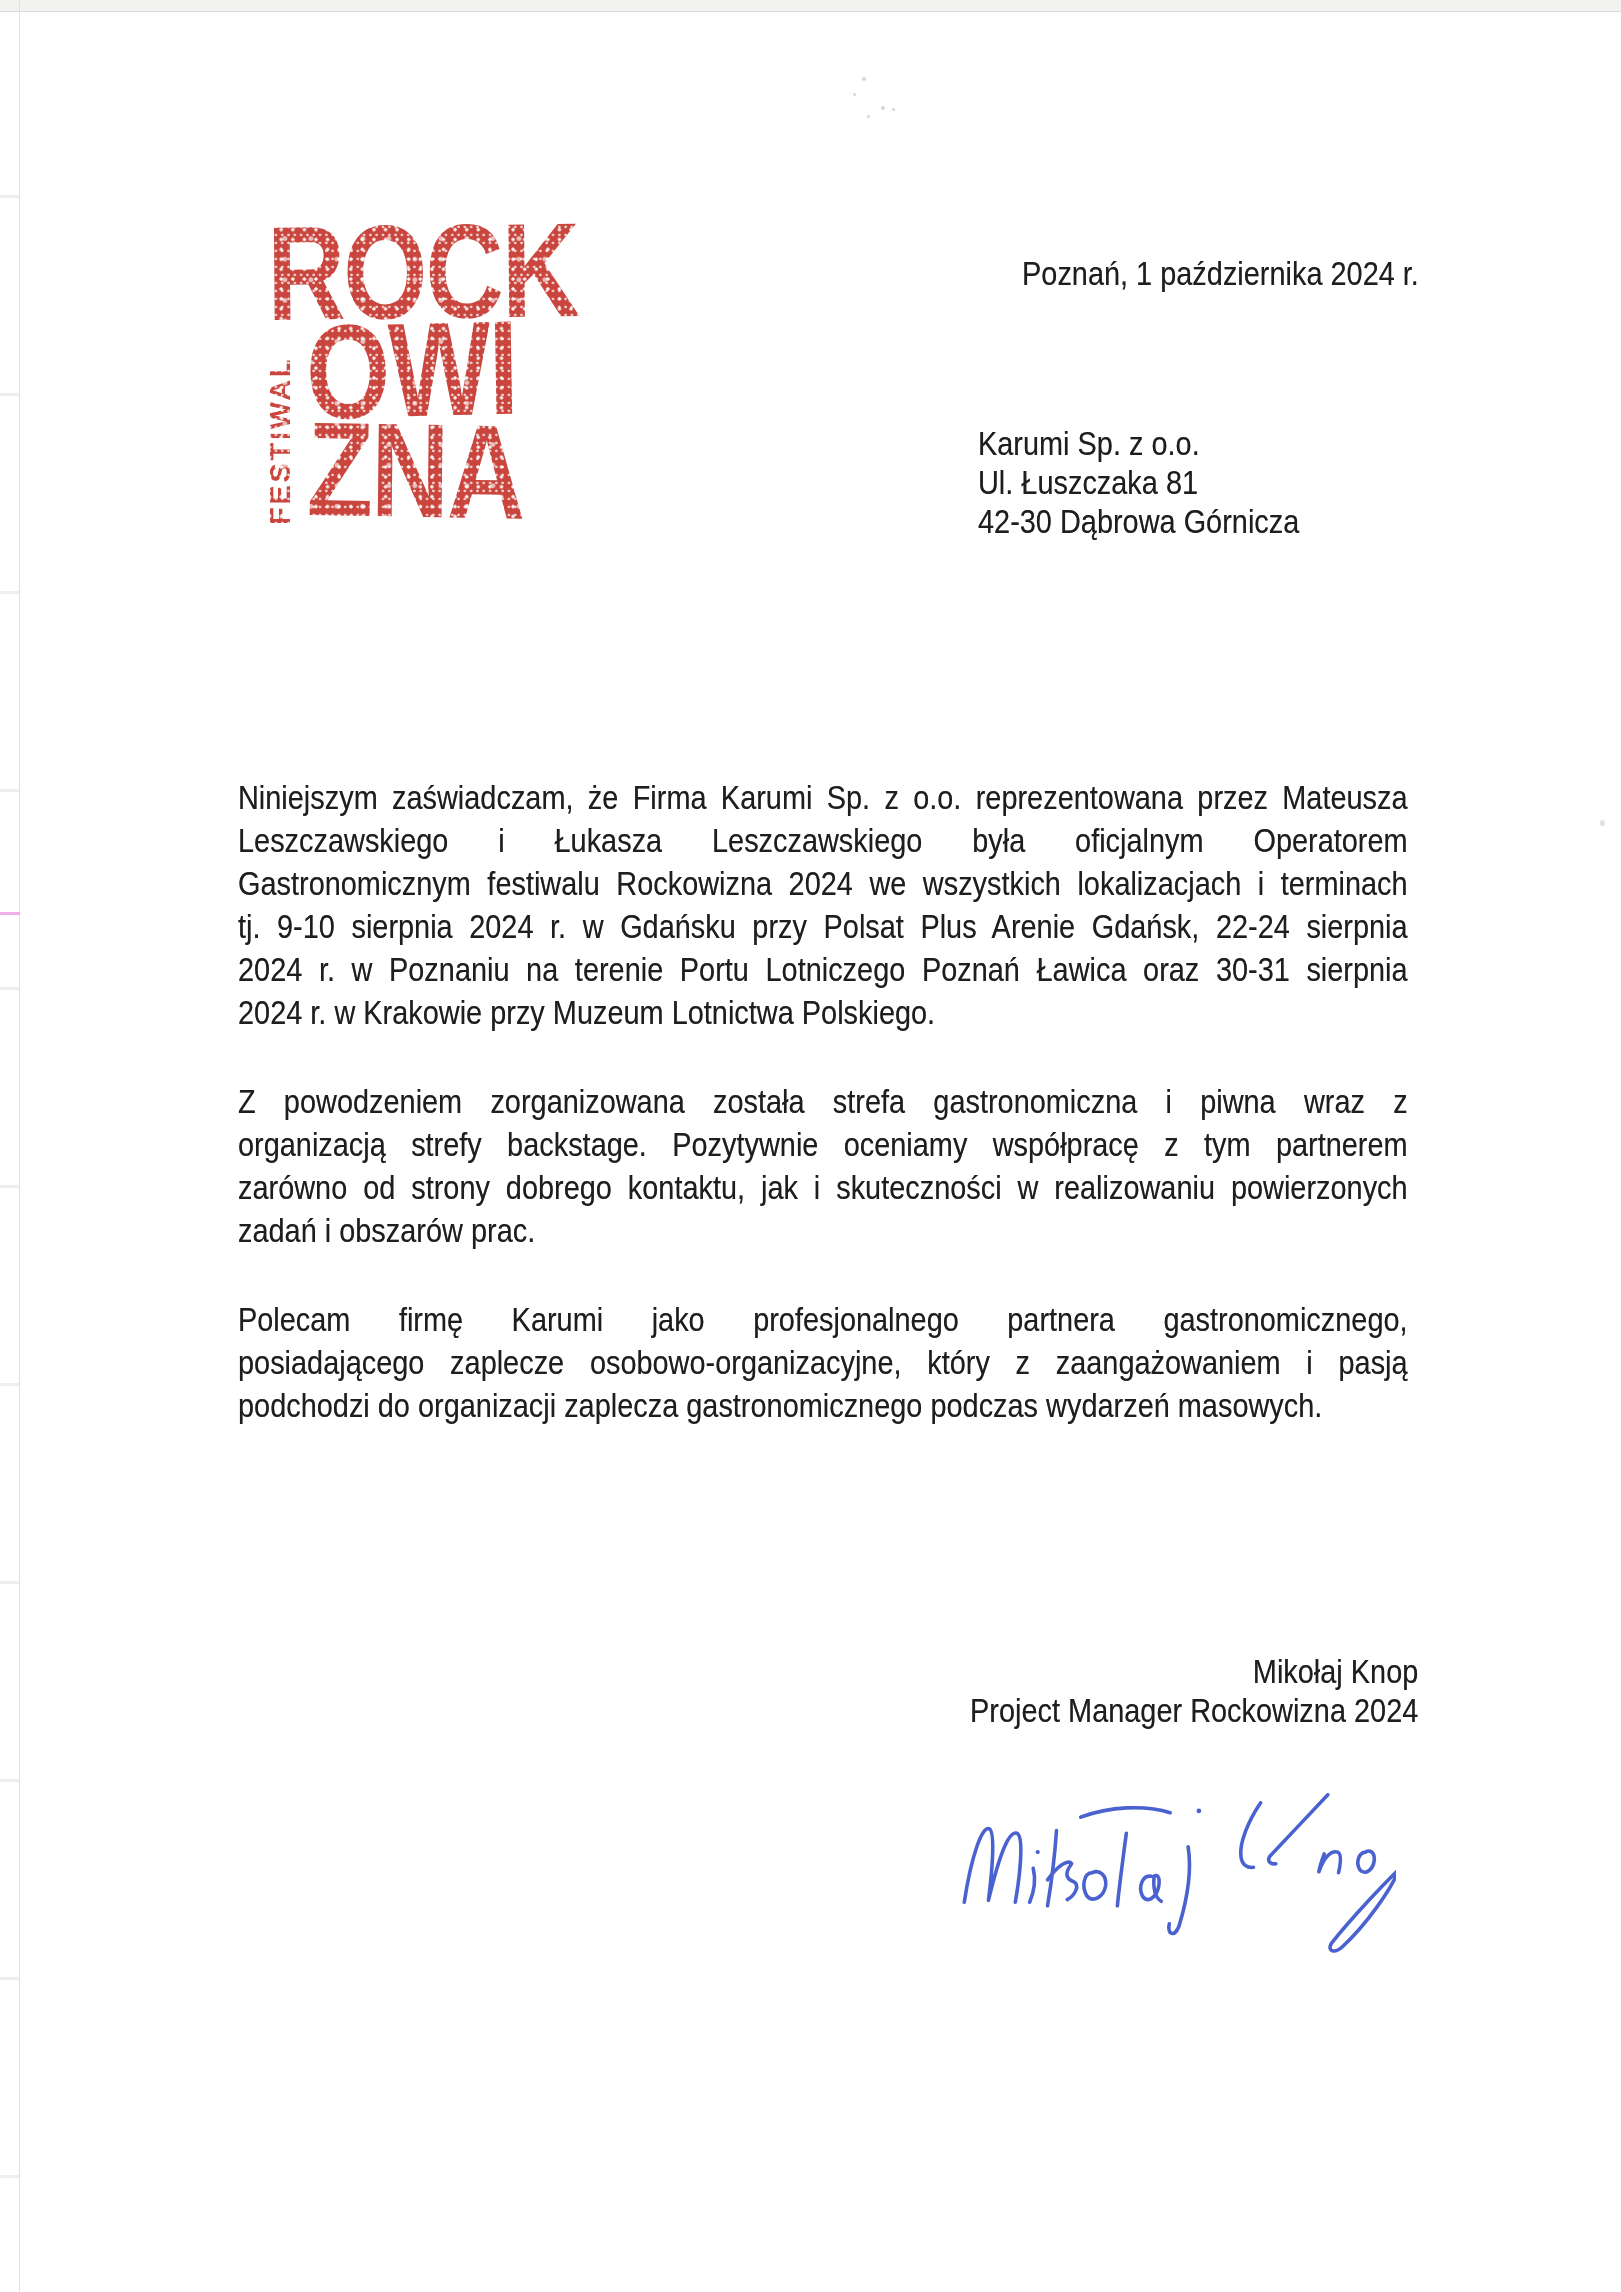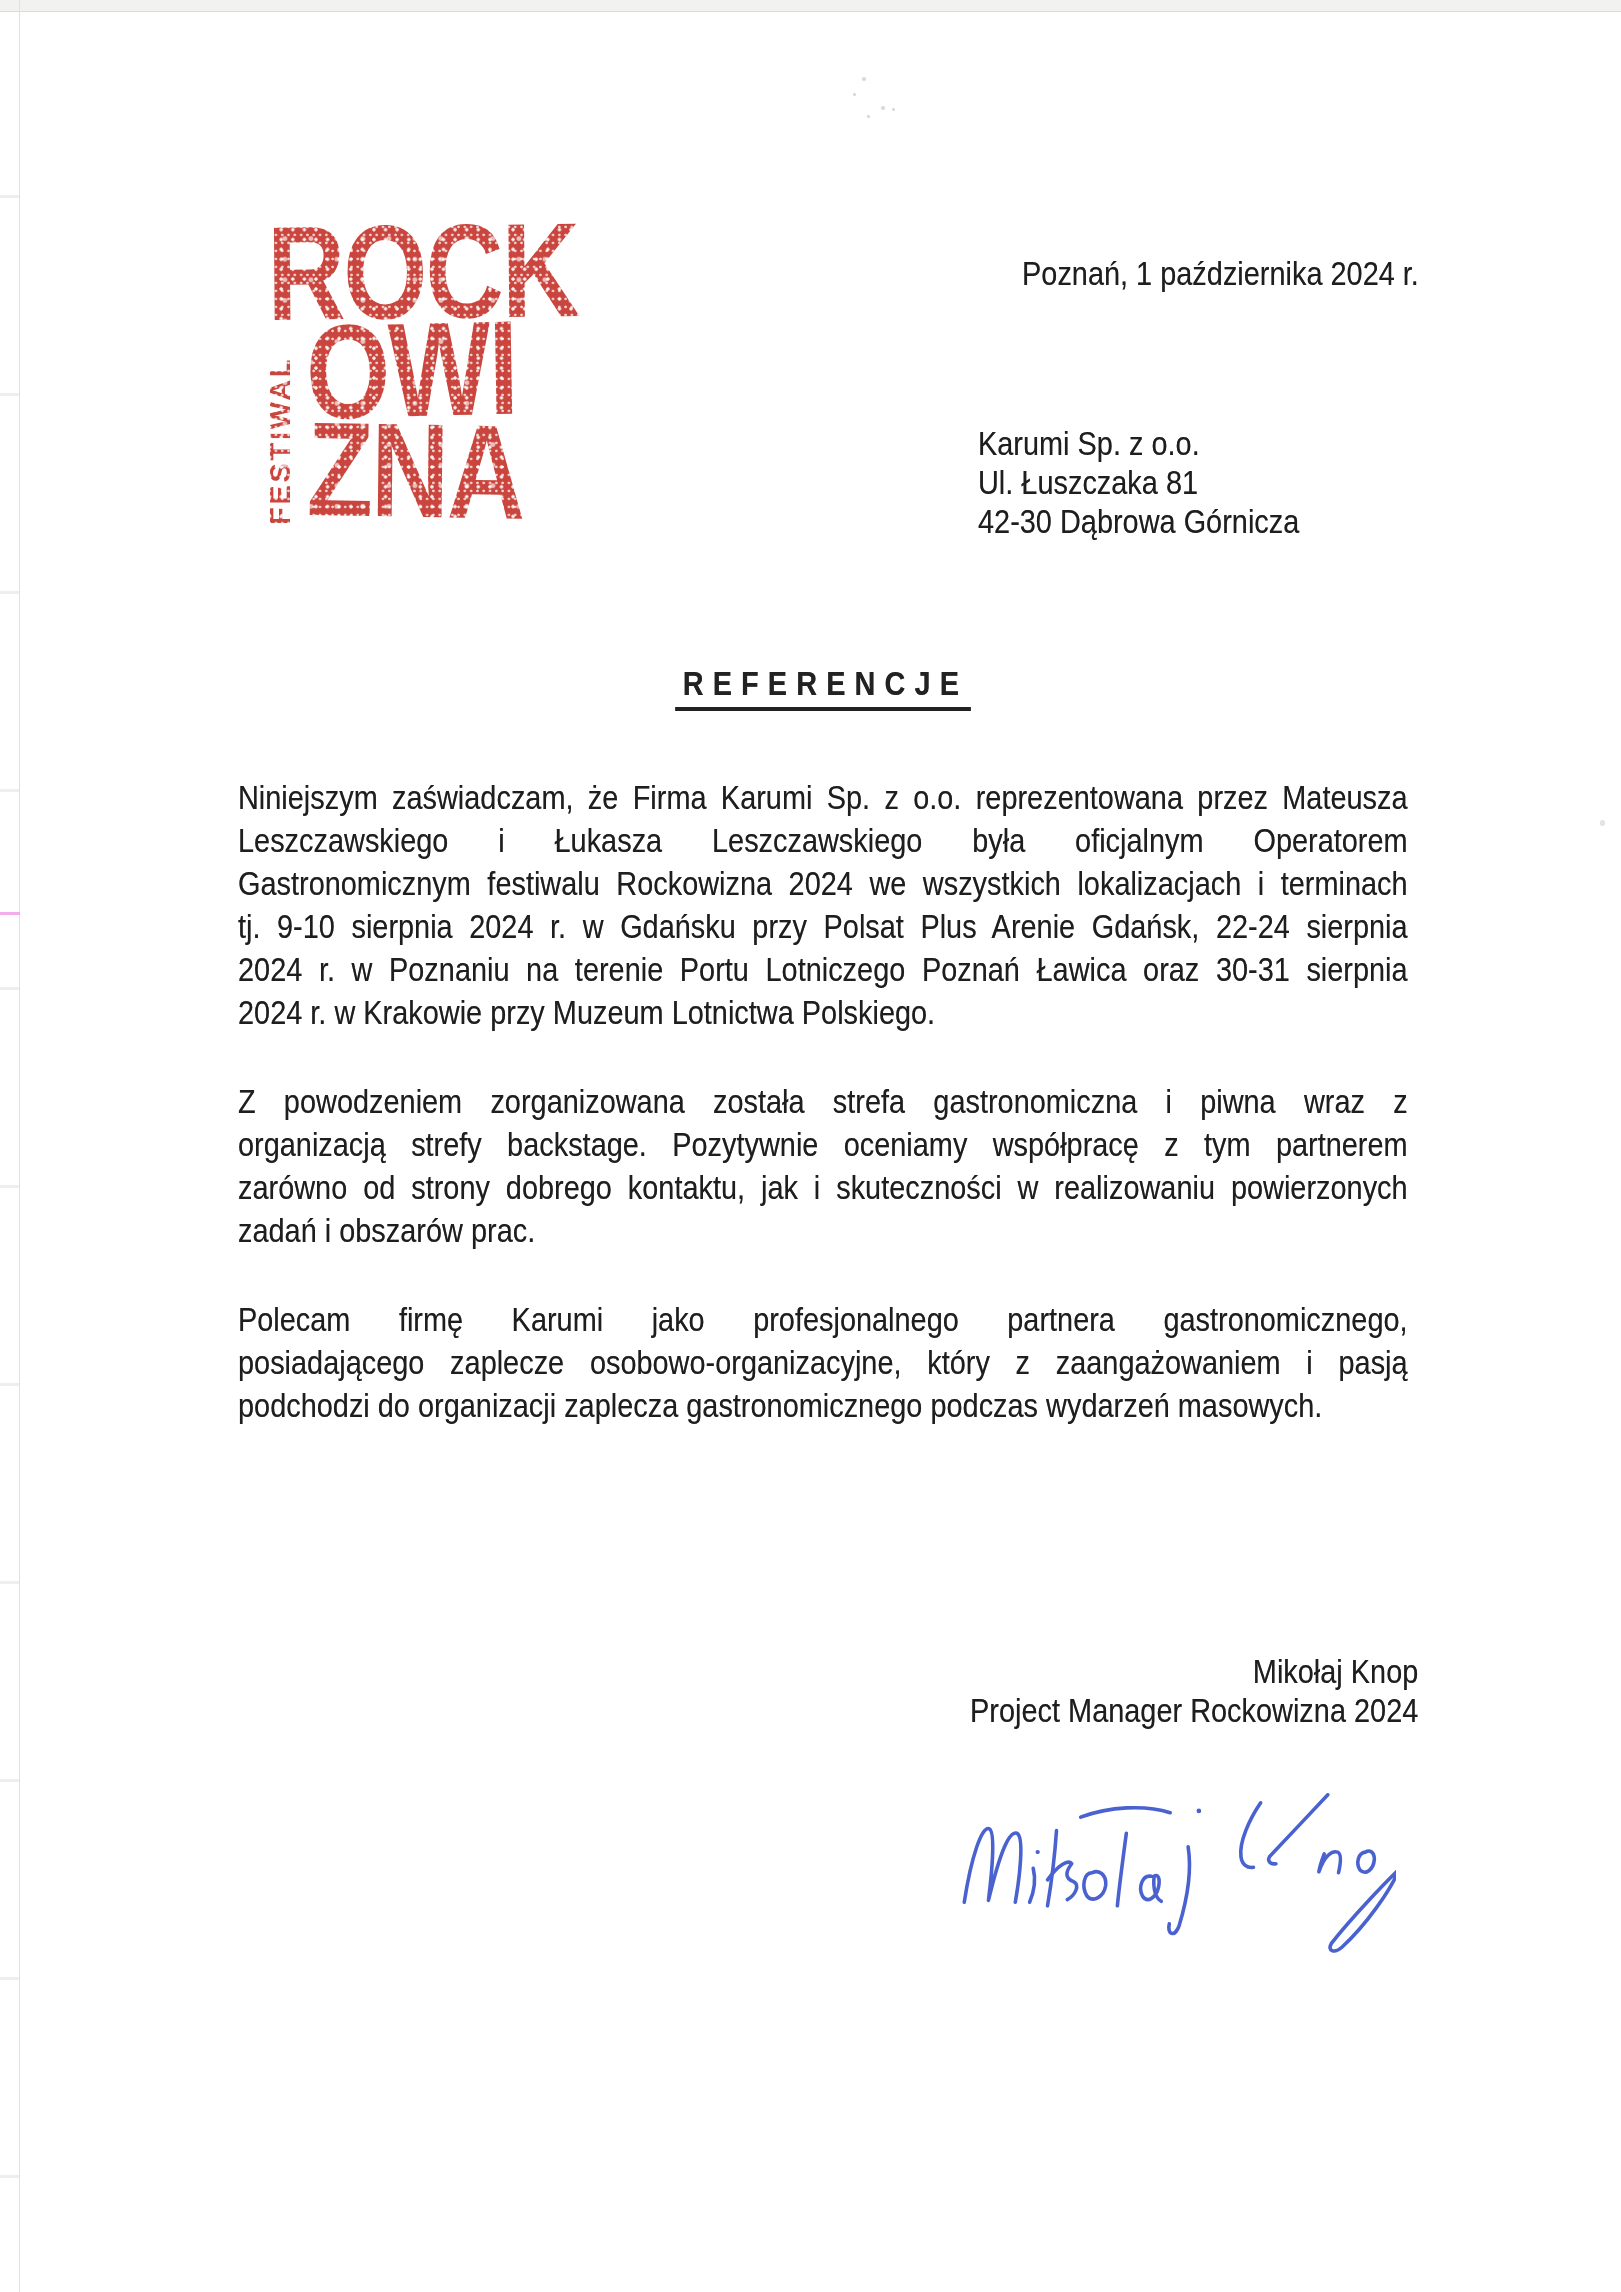--- a/index.html
+++ b/index.html
@@ -143,23 +143,20 @@
   </div>
 
   <div class="date-line scanx soft">Poznań, 1 października 2024 r.</div>
 
   <div class="recipient scanx soft">
       <div class="addr-line">Karumi Sp. z o.o.</div>
       <div class="addr-line">Ul. Łuszczaka 81</div>
       <div class="addr-line">42-30 Dąbrowa Górnicza</div>
     </div>
 
-  <div class="title-wrap">
-    <span class="title soft">REFERENCJE</span>
-  </div>
 
   <div class="body-col soft">
     <div class="para">
         <div class="line">Niniejszym zaświadczam, że Firma Karumi Sp. z o.o. reprezentowana przez Mateusza</div>
         <div class="line">Leszczawskiego i Łukasza Leszczawskiego była oficjalnym Operatorem</div>
         <div class="line">Gastronomicznym festiwalu Rockowizna 2024 we wszystkich lokalizacjach i terminach</div>
         <div class="line">tj. 9-10 sierpnia 2024 r. w Gdańsku przy Polsat Plus Arenie Gdańsk, 22-24 sierpnia</div>
         <div class="line">2024 r. w Poznaniu na terenie Portu Lotniczego Poznań Ławica oraz 30-31 sierpnia</div>
         <div class="line">2024 r. w Krakowie przy Muzeum Lotnictwa Polskiego.</div>
       </div>

